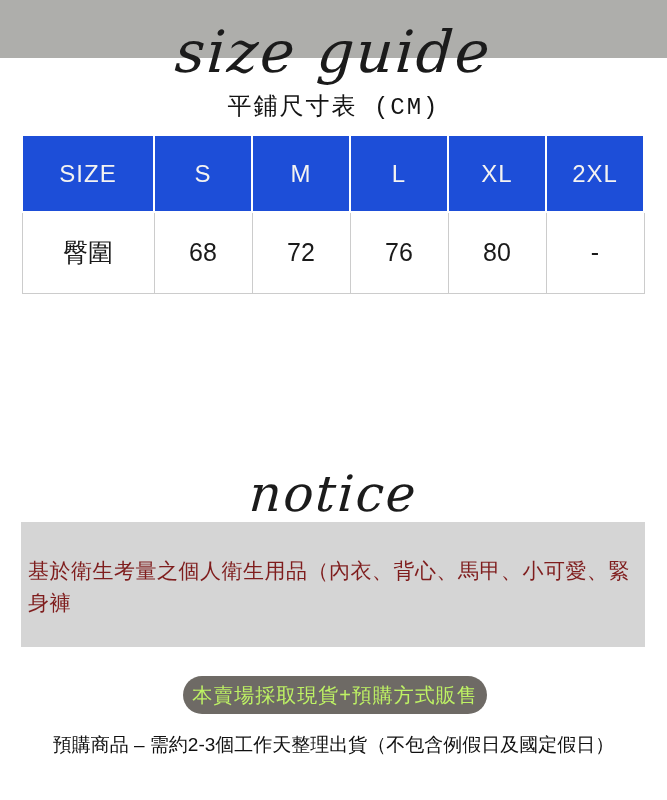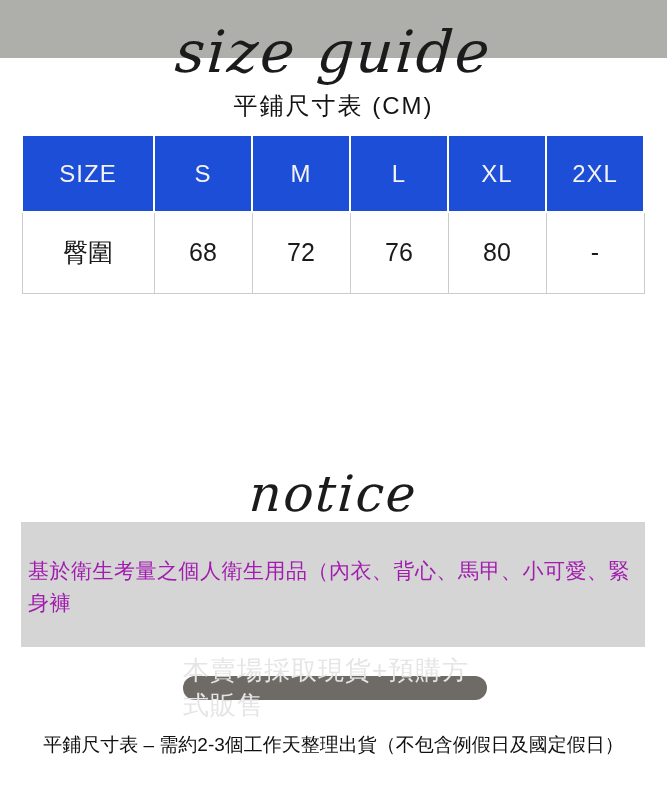--- a/index.html
+++ b/index.html
@@ -32,20 +32,21 @@
   }
   .script-size-guide { top:10px; font-size:58px; line-height:84px; z-index:3; }
   .script-notice     { top:458px; font-size:50px; line-height:72px; z-index:3; }
 
   
   .subtitle {
     position:absolute; left:0; top:90px;
     width:667px; text-align:center;
     font-size:24px; letter-spacing:2px;
     color:#141414;
+    font-family:Liberation Mono, monospace;
   }
 
   
   .size-table {
     position:absolute; left:21px; top:134px;
     width:624px;
     border-collapse:collapse;
     table-layout:fixed;
     text-align:center;
   }
@@ -74,31 +75,31 @@
     width:624px; height:125px;
     background:#d5d5d5;
     z-index:1;
   }
   .notice-text {
     position:absolute; left:7px; top:33px;
     width:612px;
     font-size:21px;
     line-height:32px;
     letter-spacing:0.5px;
-    color:#a21caf;
+    color:#7f1d1d;
   }
 
   
   .sales-badge {
     position:absolute; left:183px; top:676px;
-    width:304px; height:24px;
+    width:304px; height:38px;
     background:#6e6a65;
     border-radius:19px;
     display:flex; align-items:center; justify-content:center;
-    color:#e5e5e5; font-size:26px; letter-spacing:1px;
+    color:#bef264; font-size:20px; letter-spacing:1px;
     z-index:2;
   }
 
   
   .shipping {
     position:absolute; left:0; top:729px;
     width:667px; text-align:center;
     font-size:19px; line-height:32px;
     color:#101010;
   }
@@ -149,16 +150,16 @@
 
   <div class="notice-box">
     <div class="notice-text">
       <div>基於衛生考量之個人衛生用品（內衣、背心、馬甲、小可愛、緊身褲</div>
     </div>
   </div>
 
   <div class="sales-badge">本賣場採取現貨+預購方式販售</div>
 
   <div class="shipping">
-    <div>平鋪尺寸表 – 需約2-3個工作天整理出貨（不包含例假日及國定假日）</div>
+    <div>預購商品 – 需約2-3個工作天整理出貨（不包含例假日及國定假日）</div>
   </div>
 
 </div>
 
 </body></html>

